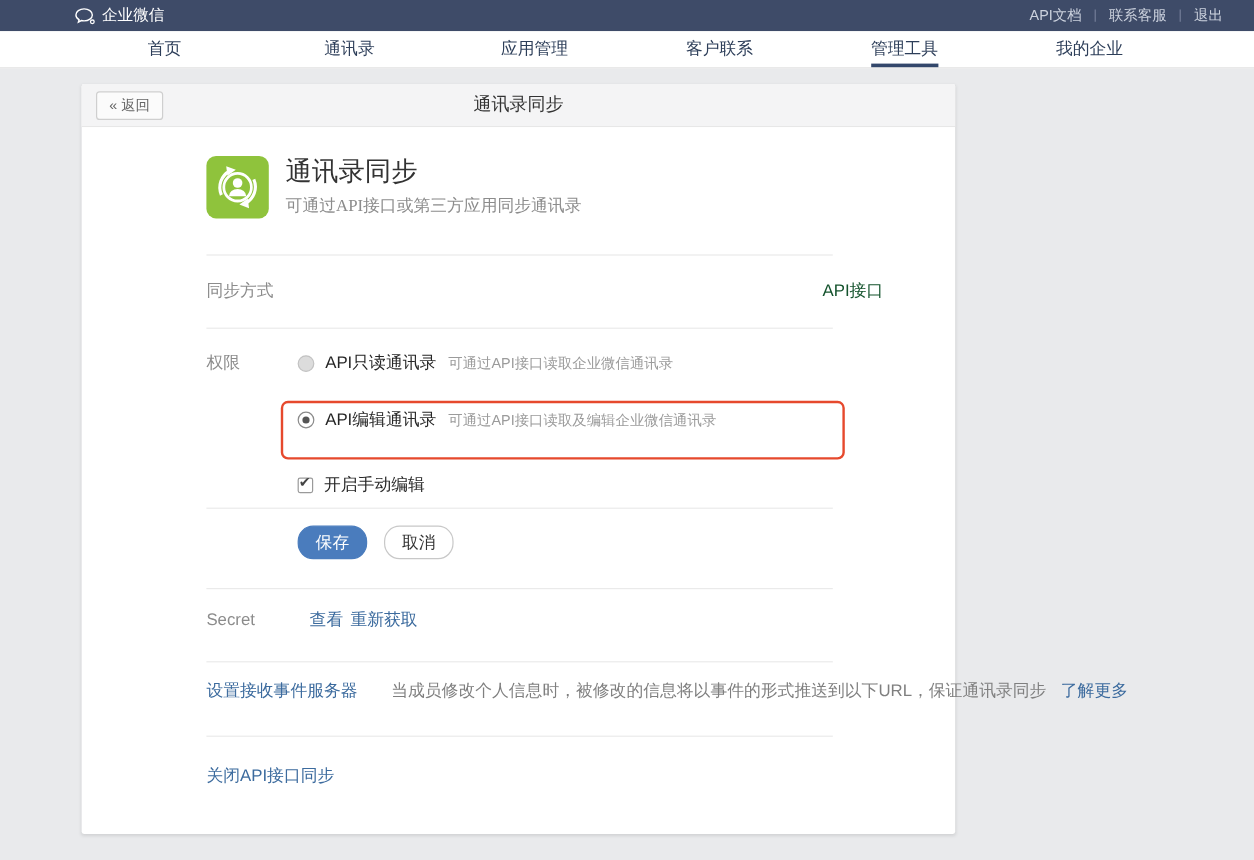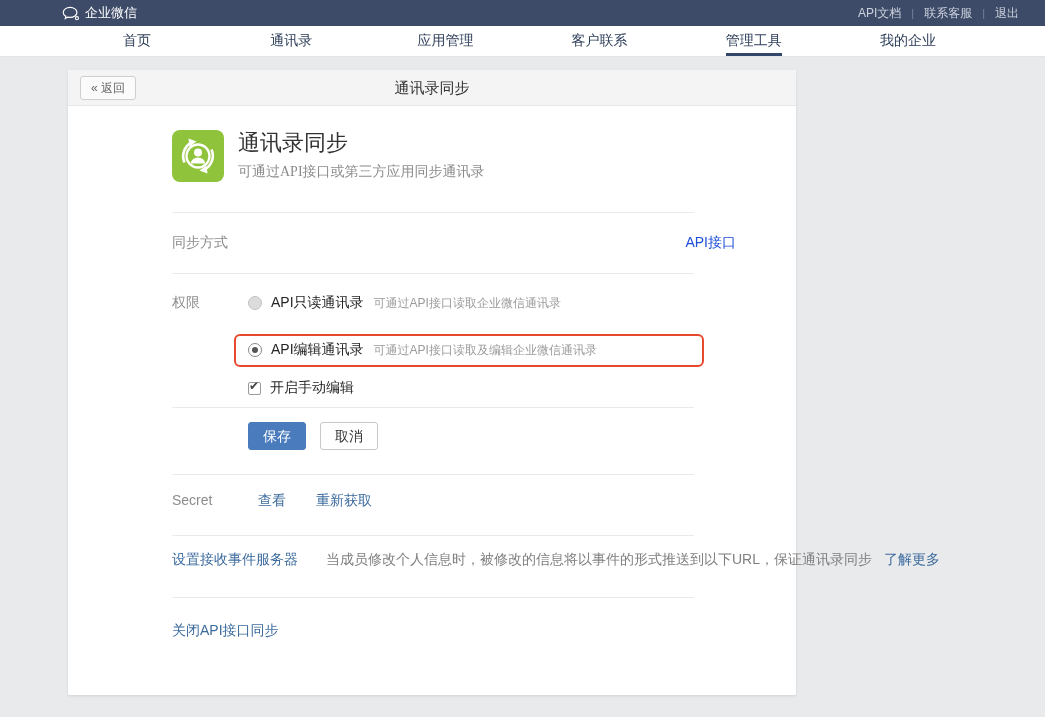--- a/index.html
+++ b/index.html
@@ -51,66 +51,66 @@
   .app-icon {
     width:52px; height:52px; border-radius:8px; background:#8fc33c;
     flex:0 0 52px; margin-right:14px; display:flex; align-items:center; justify-content:center;
   }
   .app-title { font-size:22px; font-weight:400; color:#333; line-height:26px; }
   .app-sub { font-size:14px; color:#8c8c8c; margin-top:7px;font-family:Liberation Serif, serif; }
   
   .row { display:flex; padding:0 60px 0 104px; }
   .row-label { width:76px; flex:0 0 76px; color:#8c8c8c; font-size:14px; }
   .row-sync { padding-top:21px; padding-bottom:21px;justify-content:space-between; }
-  .row-sync .row-value { color:#1d4ed8; margin-left:10px; }
+  .row-sync .row-value { color:#14532d; margin-left:10px; }
   
   .row-perm { padding-top:20px; padding-bottom:10px; }
   .perm-content { flex:1; }
   .opt { display:flex; align-items:center; height:18px; }
   .opt-first { margin-bottom:22px; margin-left:0; }
   .radio {
     width:14px; height:14px; border-radius:50%; background:#dcdcdc;
     border:1px solid #c2c2c2; margin-right:9px; flex:0 0 14px; cursor:pointer;
     position:relative;
   }
   .radio.selected { background:#fff; border-color:#8a8a8a; }
   .radio.selected::after {
     content:""; position:absolute; left:3px; top:3px; width:6px; height:6px;
     border-radius:50%; background:#555;
   }
   .opt-title { font-size:14px; color:#262626; margin-right:10px; white-space:nowrap; }
   .opt-desc { font-size:12px; color:#9b9b9b; white-space:nowrap; }
   .highlight-box {
     border:2px solid #e6492d; border-radius:6px; width:470px;
-    padding:5px 12px 6px 12px; margin-left:-14px;
+    padding:5px 12px 22px 12px; margin-left:-14px;
   }
   .manual-row { display:flex; align-items:center; margin-top:12px; }
   .checkbox {
     width:13px; height:13px; border:1px solid #9a9a9a; border-radius:2px;
     background:#fff; margin-right:9px; flex:0 0 13px; cursor:pointer;
     position:relative; color:#444;
   }
   .checkbox .check-glyph {
     position:absolute; left:0px; top:-3px; font-size:12px; line-height:13px;
   }
   .manual-label { font-size:14px; color:#262626; }
   .manual-desc { margin-top:9px; font-size:12px; color:#9b9b9b; }
   .link { color:#3c6b9e; cursor:pointer; text-decoration:none; }
   .manual-desc .link { font-weight:700; }
   
   .btn-row { padding:14px 0 24px 180px; display:flex; }
   .btn {
-    min-width:56px; height:28px; border-radius:3px; font-size:14px;
+    min-width:56px; height:28px; border-radius:13px; font-size:14px;
     cursor:pointer; padding:0 14px; line-height:26px; text-align:center;
   }
   .btn-primary { background:#4a7cbd; border:1px solid #4a7cbd; color:#fff; }
   .btn-default { background:#fff; border:1px solid #c8c8c8; color:#333; margin-left:14px; }
   
   .row-secret { padding-top:17px; padding-bottom:25px; align-items:baseline; }
-  .secret-links { display:flex; gap:30px; margin-left:10px; font-size:14px; }
+  .secret-links { display:flex; gap:6px; margin-left:10px; font-size:14px; }
   
   .row-callback { padding:15px 40px 28px 104px; display:flex; align-items:baseline; }
   .cb-link { font-size:14px; white-space:nowrap; }
   .cb-desc { font-size:14px; color:#7f7f7f; margin-left:28px; white-space:nowrap; }
   .cb-more { font-size:14px; margin-left:12px; white-space:nowrap; }
   
   .row-close { padding:24px 76px 0 104px; }
 </style>
 </head>
 <body>

